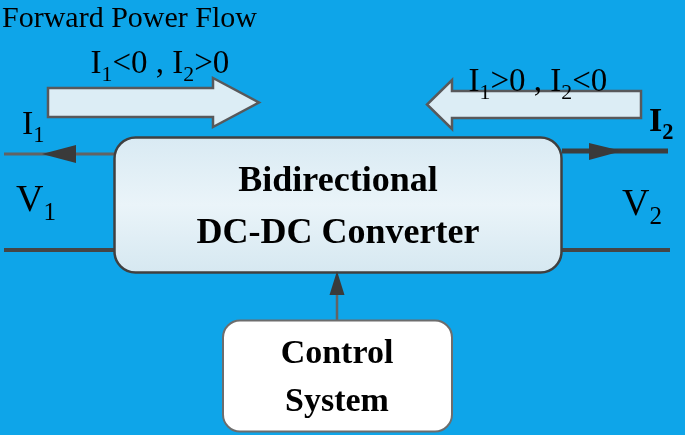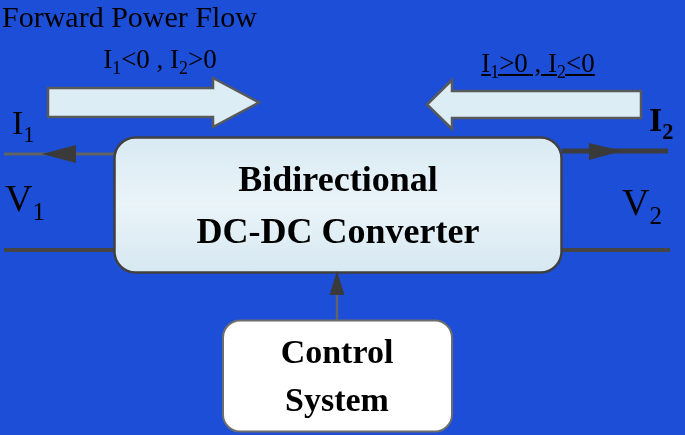--- a/index.html
+++ b/index.html
@@ -1,27 +1,27 @@
 <!DOCTYPE html>
 <html><head>
 <meta charset="utf-8">
 <style>
   html,body{margin:0;padding:0;background:#ffffff;}
   .canvas{
     position:relative;
     width:685px;height:435px;
-    background:#1d4ed8;
+    background:#0ea5e9;
     font-family:"Liberation Serif","DejaVu Serif",serif;
     color:#000;
     overflow:hidden;
   }
   .canvas svg{position:absolute;left:0;top:0;}
   .txt{position:absolute;white-space:nowrap;color:#000;}
   .hdr{font-size:30px;text-align:center;}
-  .cond{font-size:27px;text-align:center;}
+  .cond{font-size:33px;text-align:center;}
   .port{font-size:34px;}
   .volt{font-size:38px;}
   sub{font-size:0.66em;line-height:0;}
   .blocktext{
     position:absolute;display:flex;flex-direction:column;
     align-items:center;justify-content:center;text-align:center;
     font-weight:bold;
   }
   .conv-text{left:114px;top:137px;width:448px;height:136px;font-size:36px;line-height:1.45;}
   .ctrl-text{left:222px;top:320px;width:230px;height:112px;font-size:34px;line-height:1.4;}
@@ -57,31 +57,31 @@
     <polygon points="337,271 329.5,295 344.5,295" fill="#3a3a3a"></polygon>
 
     <rect x="223" y="320.5" width="229" height="111" rx="17" ry="17" stroke-width="2" fill="#ffffff" stroke="#6d6d6d"></rect>
   </svg>
 
   <div class="txt hdr" style="left:2px;top:0px;width:252px;">Forward Power Flow</div>
 
   <div class="txt cond" style="left:60px;top:44px;width:200px;">
     <span>I</span><sub>1</sub><span>&lt;0 , I</span><sub>2</sub><span>&gt;0</span>
   </div>
-  <div class="txt cond" style="left:438px;top:48px;width:200px;text-decoration:underline;">
+  <div class="txt cond" style="left:438px;top:62px;width:200px;">
     <span>I</span><sub>1</sub><span>&gt;0 , I</span><sub>2</sub><span>&lt;0</span>
   </div>
 
-  <div class="txt port" style="left:12px;top:104px;">
+  <div class="txt port" style="left:22px;top:104px;">
     <span>I</span><sub>1</sub>
   </div>
   <div class="txt port" style="left:649px;top:101px;font-weight:bold;">
     <span>I</span><sub>2</sub>
   </div>
-  <div class="txt volt" style="left:5px;top:176px;">
+  <div class="txt volt" style="left:16px;top:176px;">
     <span>V</span><sub>1</sub>
   </div>
   <div class="txt volt" style="left:622px;top:180px;">
     <span>V</span><sub>2</sub>
   </div>
 
   <div class="blocktext conv-text">
     <span>Bidirectional</span>
     <span>DC-DC Converter</span>
   </div>

